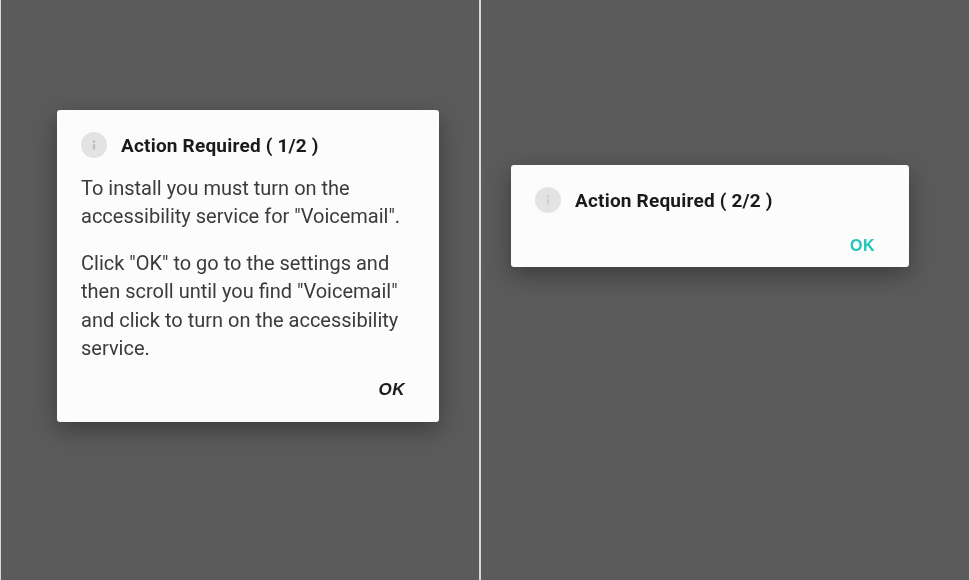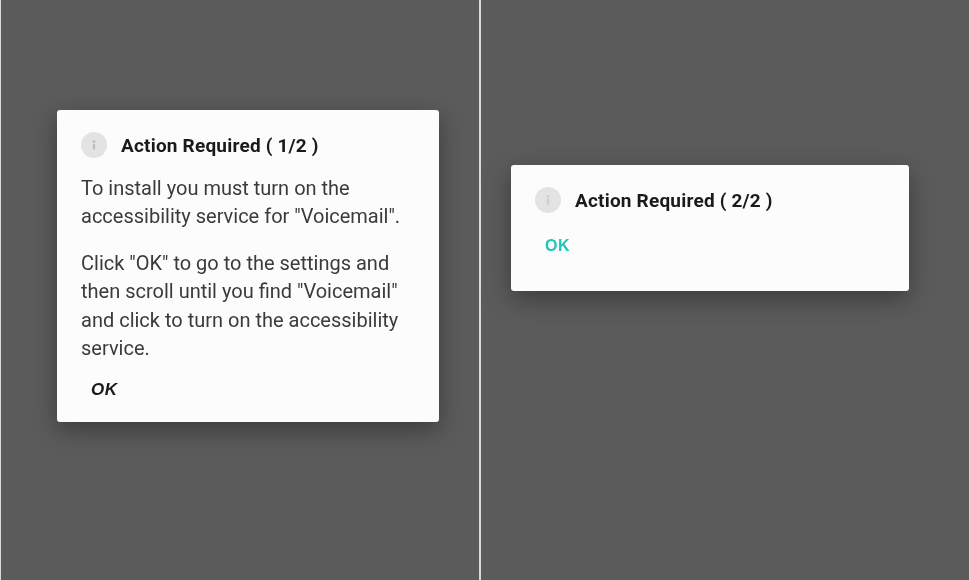--- a/index.html
+++ b/index.html
@@ -27,21 +27,21 @@
       border-radius: 3px;
       box-shadow: 0 8px 24px rgba(0,0,0,0.35);
       padding: 22px 24px 14px 24px;
     }
     .dialog.left {
       left: 56px; top: 110px; width: 382px;
       padding-bottom: 14px;
     }
     .dialog.right {
       left: 30px; top: 165px; width: 398px;
-      padding-bottom: 28px;
+      padding-bottom: 4px;
     }
     .dlg-header {
       display: flex;
       align-items: center;
       gap: 14px;
       margin-bottom: 16px;
     }
     .dlg-icon {
       width: 26px; height: 26px; border-radius: 50%;
       background: #e3e3e3;
@@ -57,20 +57,21 @@
     }
     .dlg-body {
       font-size: 20px;
       line-height: 1.42;
       color: #3b3b3b;
     }
     .dlg-body p { margin-bottom: 18px; }
     .dlg-body p:last-of-type { margin-bottom: 10px; }
     .dlg-actions {
       display: flex;
+      justify-content: flex-end;
       margin-top: 9px;
     }
     .btn-ok {
       background: none; border: none;
       font-weight: 700;
       font-style: italic;
       font-size: 17px;
       color: #1a1a1a;
       padding: 8px 10px;
       cursor: pointer;

